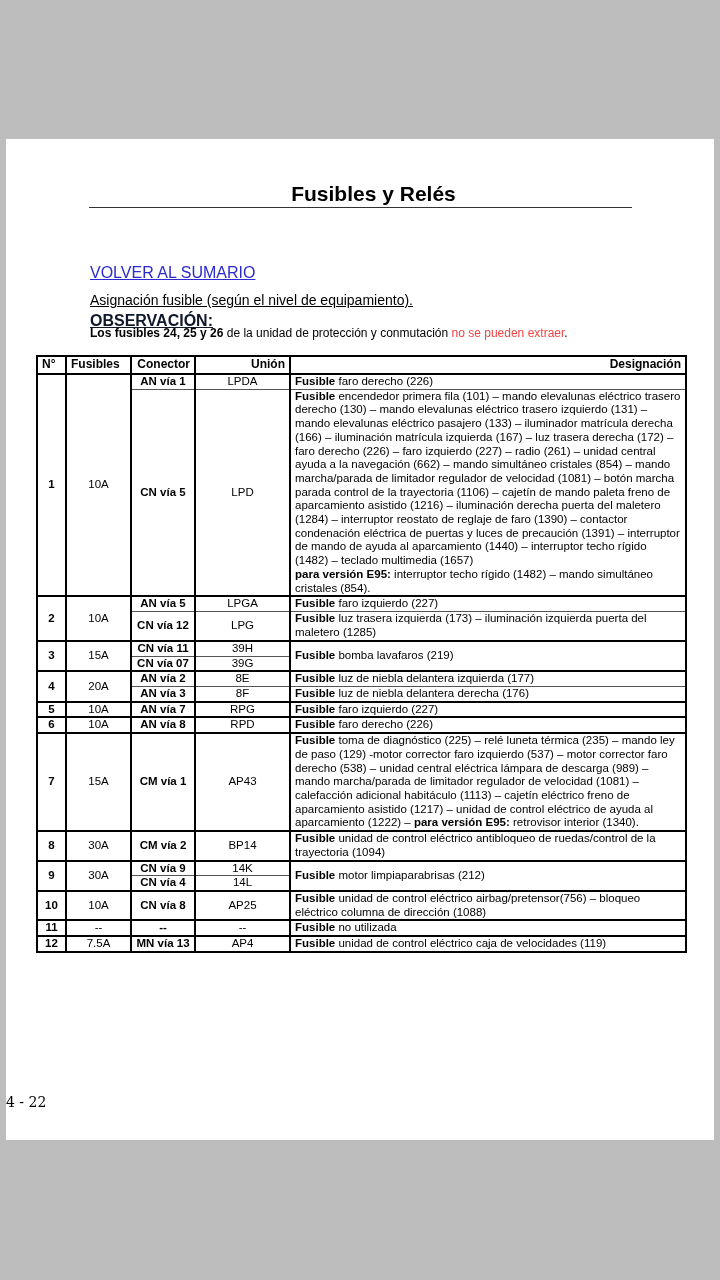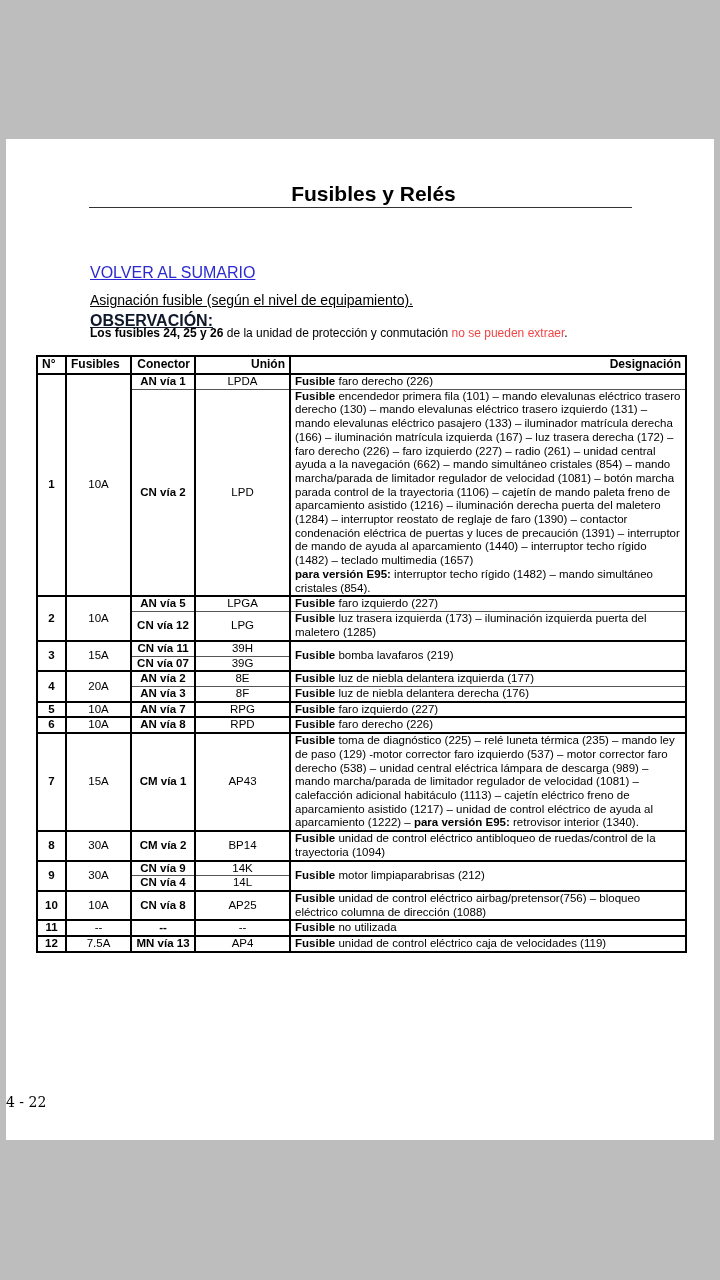--- a/index.html
+++ b/index.html
@@ -125,21 +125,21 @@
     <tbody>
 
       <tr>
         <td class="c-n" rowspan="2">1</td>
         <td class="c-amp" rowspan="2">10A</td>
         <td class="c-con thin-bottom">AN vía 1</td>
         <td class="c-uni thin-bottom">LPDA</td>
         <td class="c-des des thin-bottom"><b>Fusible</b><span> faro derecho (226)</span></td>
       </tr>
       <tr>
-        <td class="c-con thin-top">CN vía 2</td>
+        <td class="c-con thin-top">CN vía 5</td>
         <td class="c-uni thin-top">LPD</td>
         <td class="c-des des thin-top"><b>Fusible</b><span> encendedor primera fila (101) – mando elevalunas eléctrico trasero derecho (130) – mando elevalunas eléctrico trasero izquierdo (131) – mando elevalunas eléctrico pasajero (133) – iluminador matrícula derecha (166) – iluminación matrícula izquierda (167) – luz trasera derecha (172) – faro derecho (226) – faro izquierdo (227) – radio (261) – unidad central ayuda a la navegación (662) – mando simultáneo cristales (854) – mando marcha/parada de limitador regulador de velocidad (1081) – botón marcha parada control de la trayectoria (1106) – cajetín de mando paleta freno de aparcamiento asistido (1216) – iluminación derecha puerta del maletero (1284) – interruptor reostato de reglaje de faro (1390) – contactor condenación eléctrica de puertas y luces de precaución (1391) – interruptor de mando de ayuda al aparcamiento (1440) – interruptor techo rígido (1482) – teclado multimedia (1657)</span><br><b>para versión E95:</b><span> interruptor techo rígido (1482) – mando simultáneo cristales (854).</span></td>
       </tr>
 
       <tr>
         <td class="c-n" rowspan="2">2</td>
         <td class="c-amp" rowspan="2">10A</td>
         <td class="c-con thin-bottom">AN vía 5</td>
         <td class="c-uni thin-bottom">LPGA</td>
         <td class="c-des des thin-bottom"><b>Fusible</b><span> faro izquierdo (227)</span></td>

